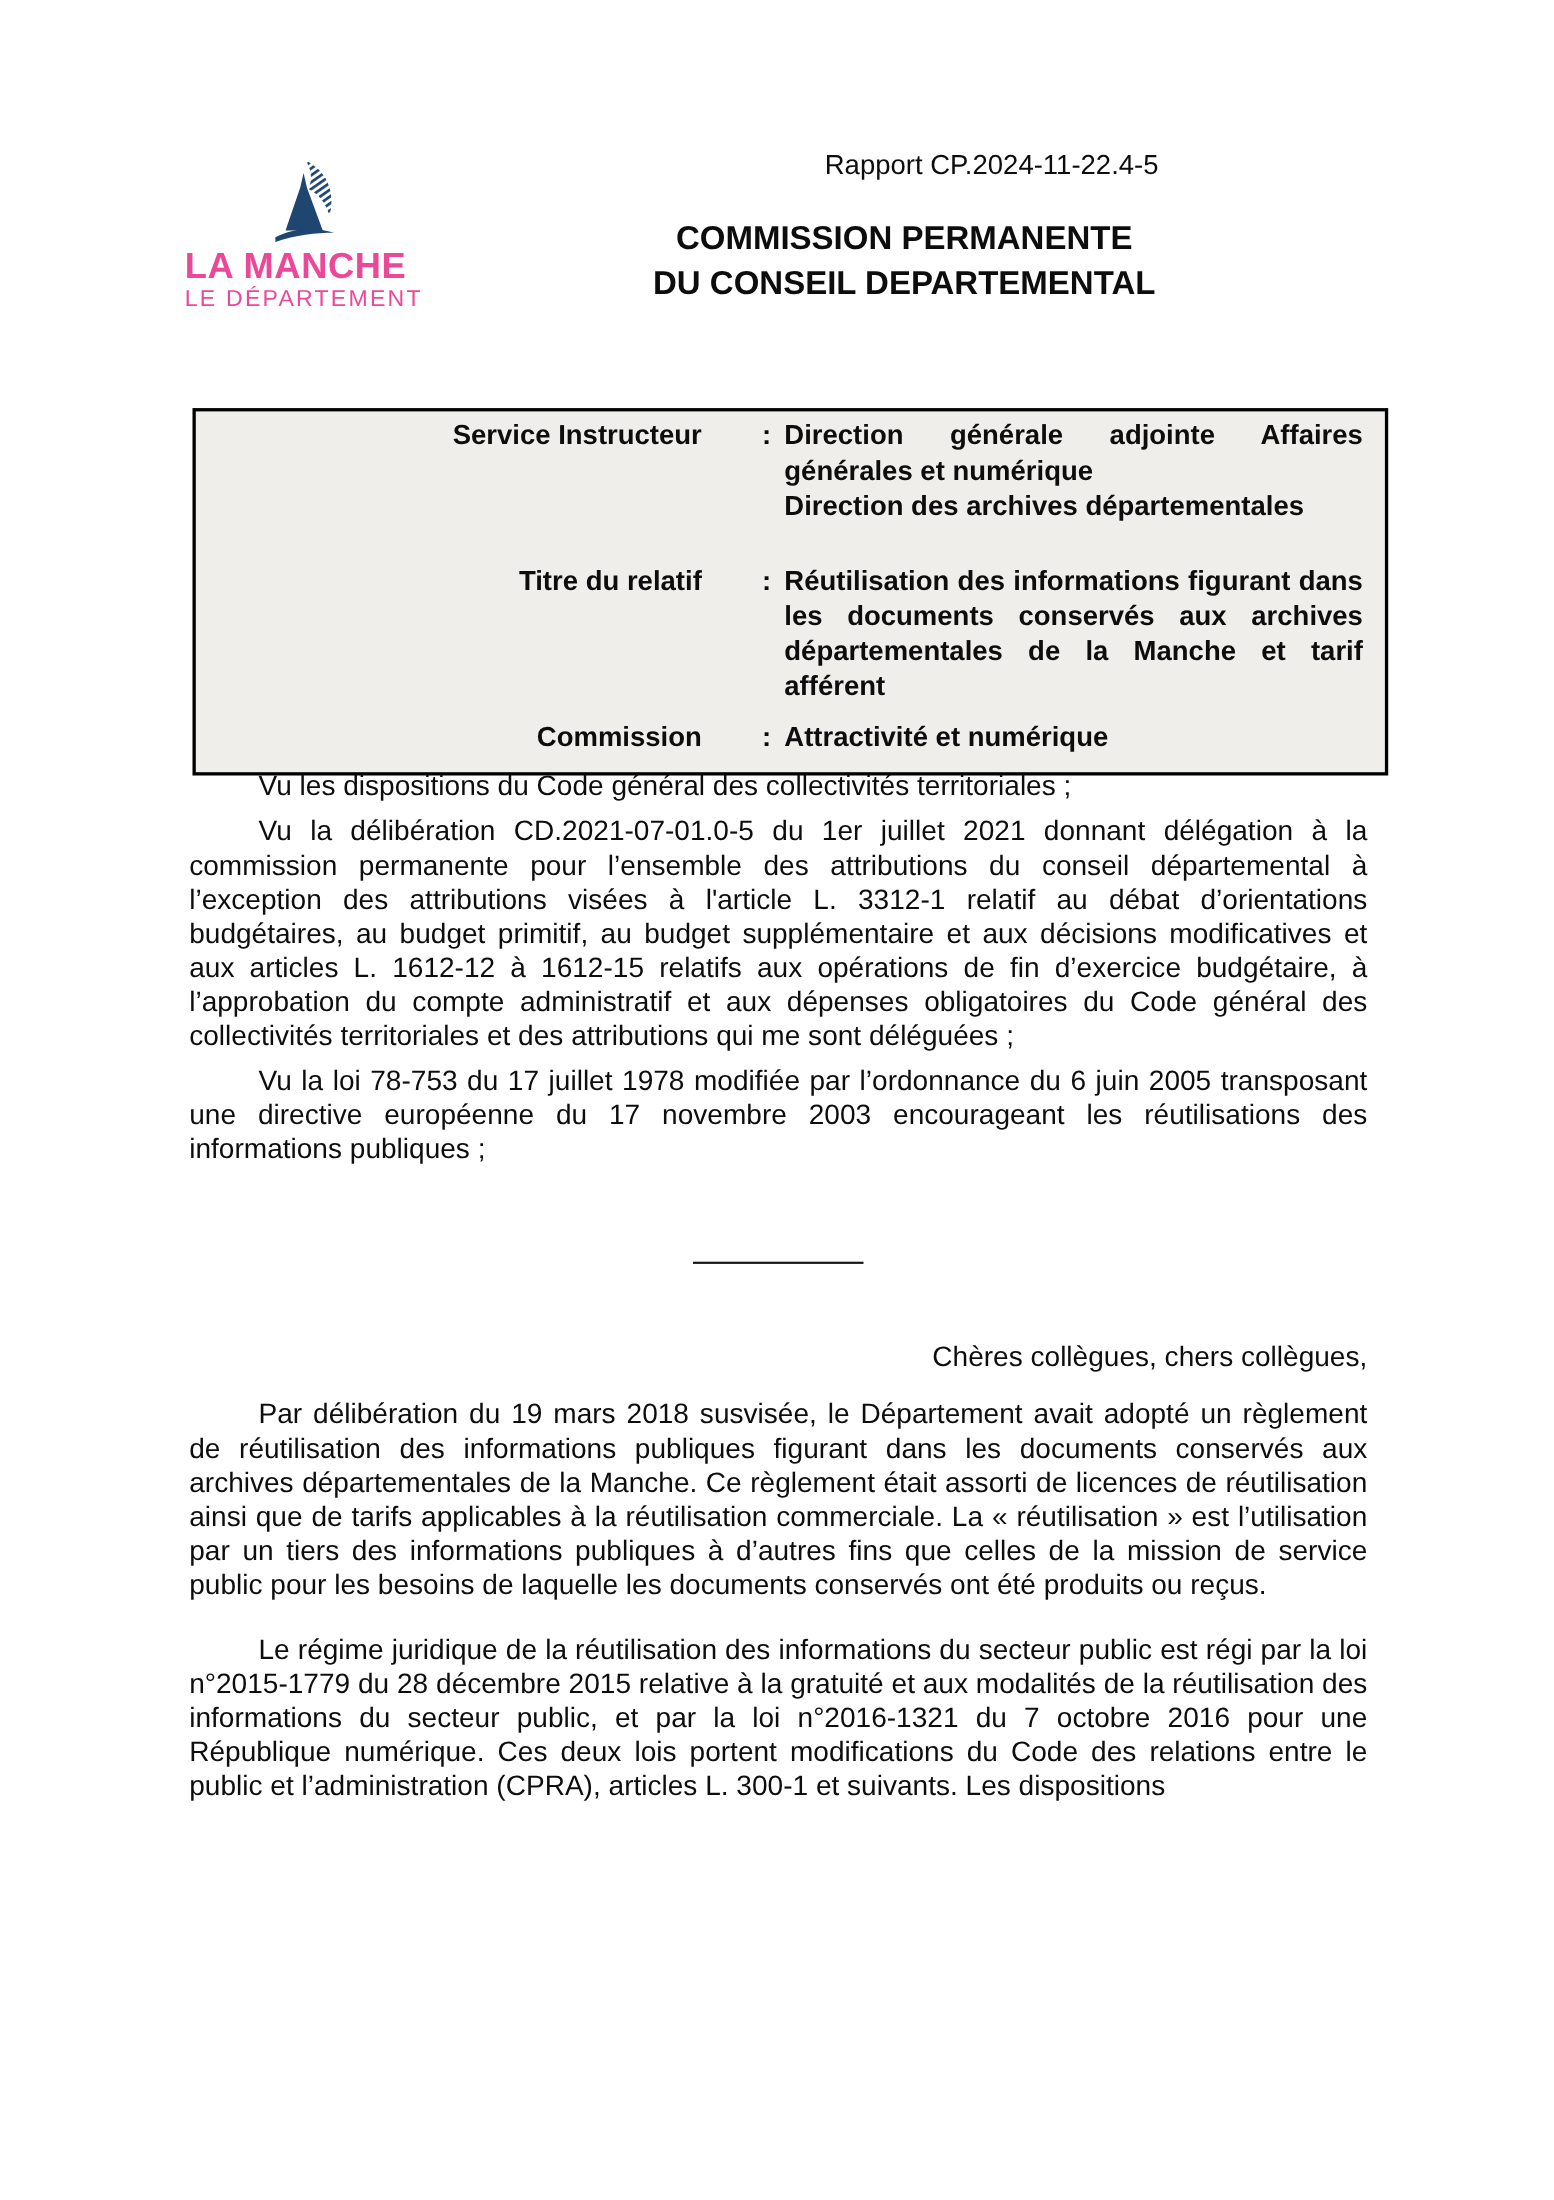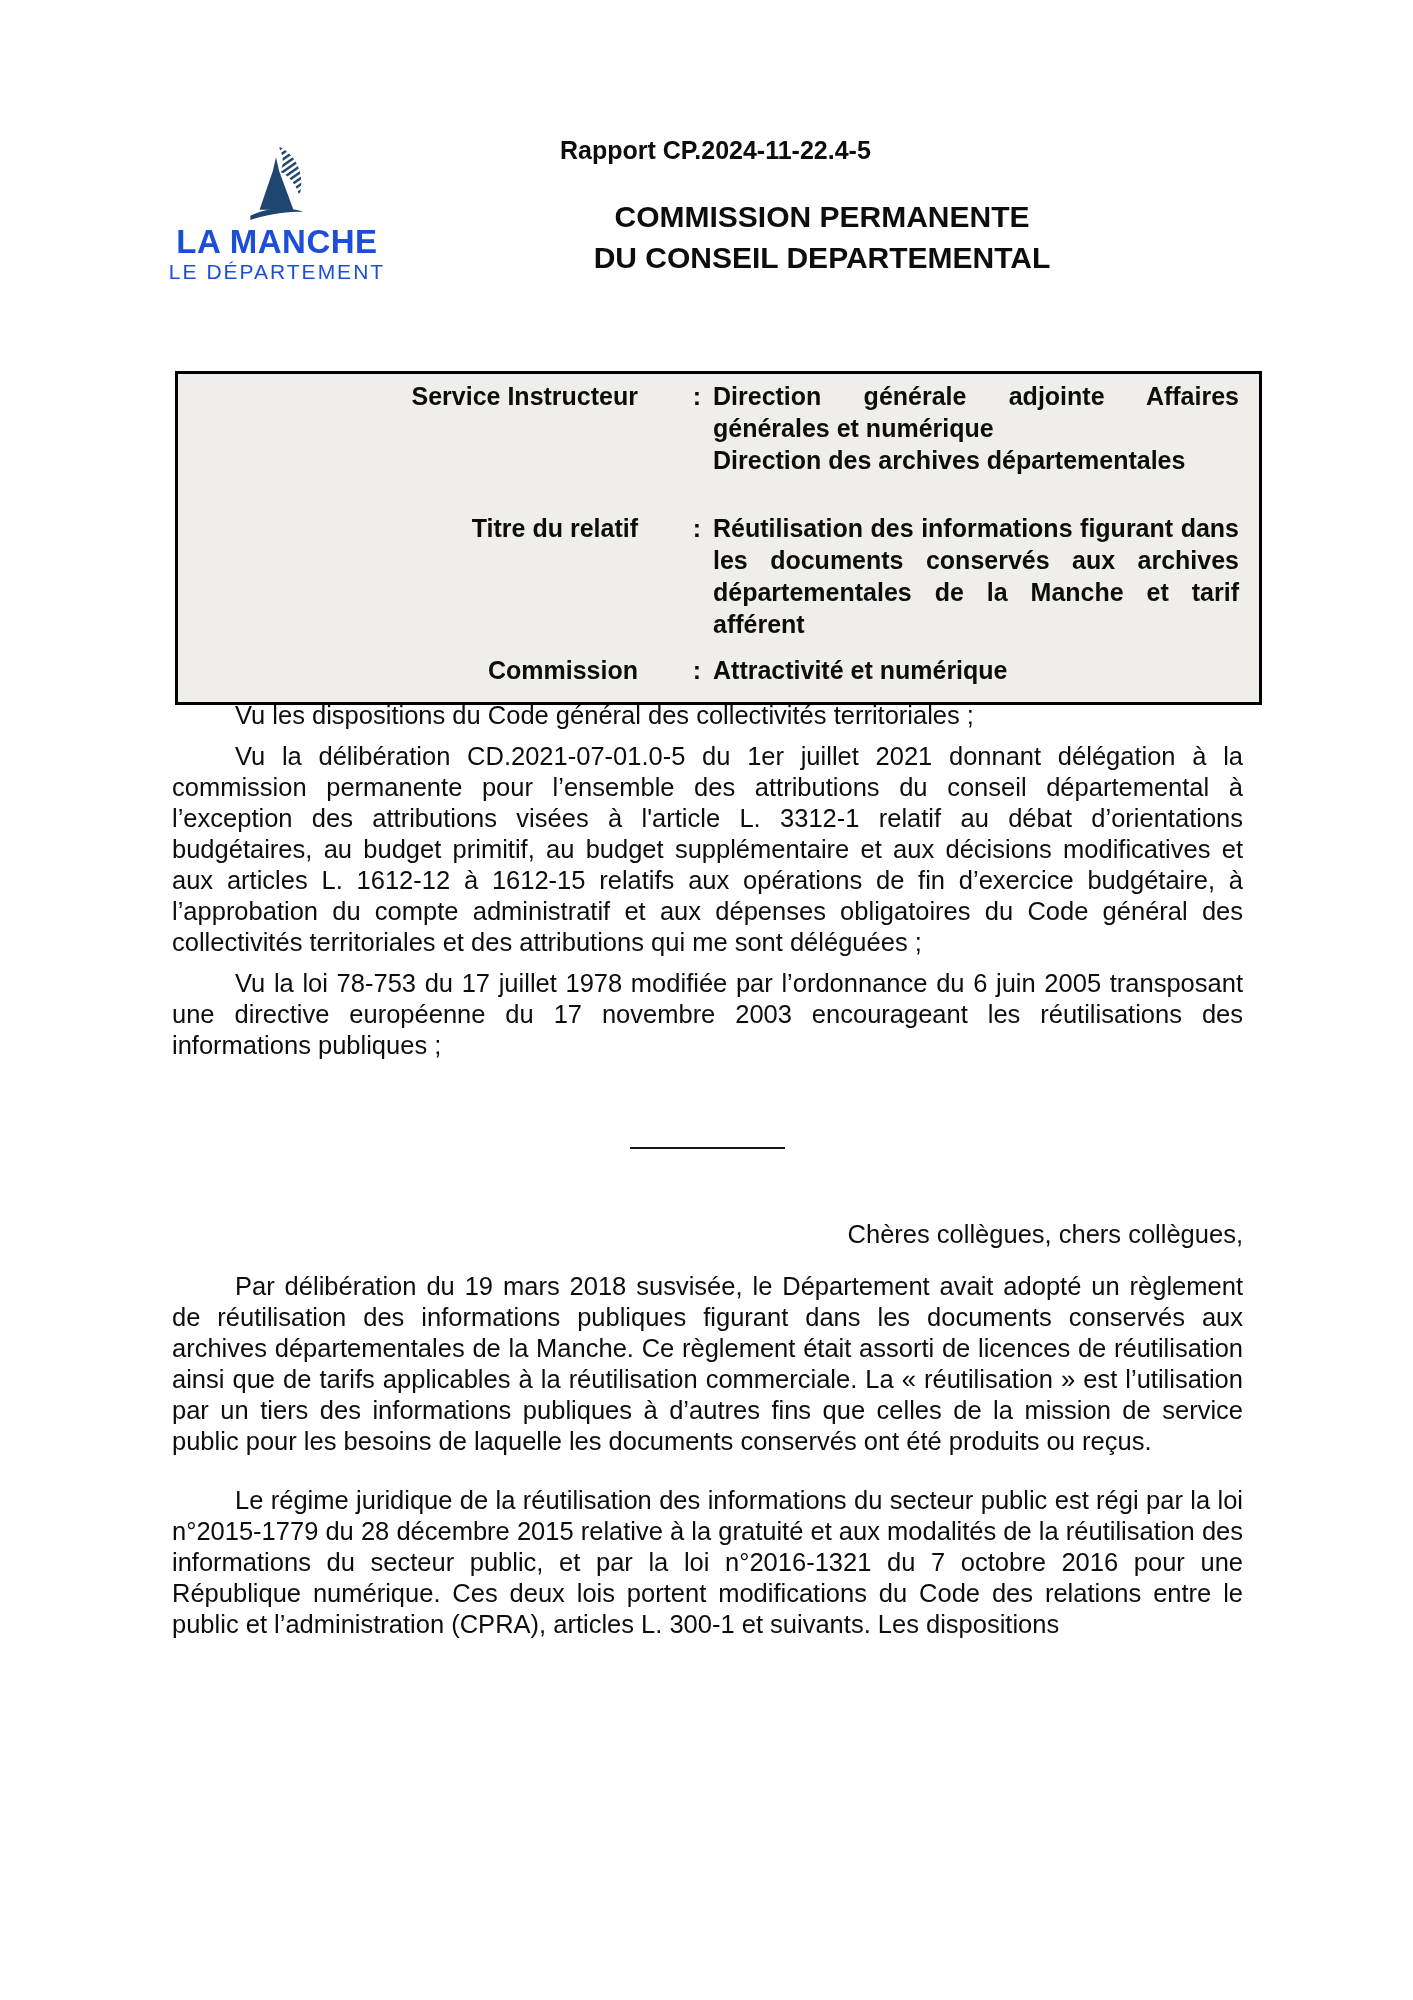--- a/index.html
+++ b/index.html
@@ -2,27 +2,27 @@
 <html lang="fr"><head>
 <meta charset="utf-8">
 <style>
   html,body { margin:0; padding:0; background:#9a9a9a; }
   .page {
     position:relative; width:1413px; height:2000px; margin:0 auto;
     background:#ffffff; overflow:hidden; color:#0d0d0d;
     font-family:"Liberation Sans", sans-serif;
   }
   
-  .logo { position:absolute; left:168px; top:144px; width:218px; text-align:center; color:#1d4ed8; }
+  .logo { position:absolute; left:168px; top:144px; width:218px; color:#ec4899; }
   .logo svg { display:block; margin:0 auto 2px auto; }
   .logo-name { font-size:33px; font-weight:700; line-height:32px; letter-spacing:0.5px; }
   .logo-sub  { font-size:21px; font-weight:400; line-height:25px; letter-spacing:2px; margin-top:1px; }
   
-  .report-ref { position:absolute; top:136px; left:560px; width:683px; text-align:left;
-                font-size:25px; font-weight:700; }
+  .report-ref { position:absolute; top:136px; left:560px; width:683px; text-align:center;
+                font-size:25px; font-weight:400; }
   .org-title  { position:absolute; top:196px; left:547px; width:550px; text-align:center;
                 font-size:30px; font-weight:700; line-height:41px; }
   .meeting-title { position:absolute; top:316px; left:555px; width:550px; text-align:center;
                 font-size:30px; font-weight:700; }
   
   .info-table { position:absolute; left:175px; top:371px; width:1087px; box-sizing:border-box;
                 background:#efeeeb; border:3px solid #000;
                 padding:6px 20px 16px 0; font-size:25px; font-weight:700; line-height:32px; }
   .trow { display:grid; grid-template-columns:460px 75px 1fr; }
   .trow.gap-big   { margin-bottom:36px; }

